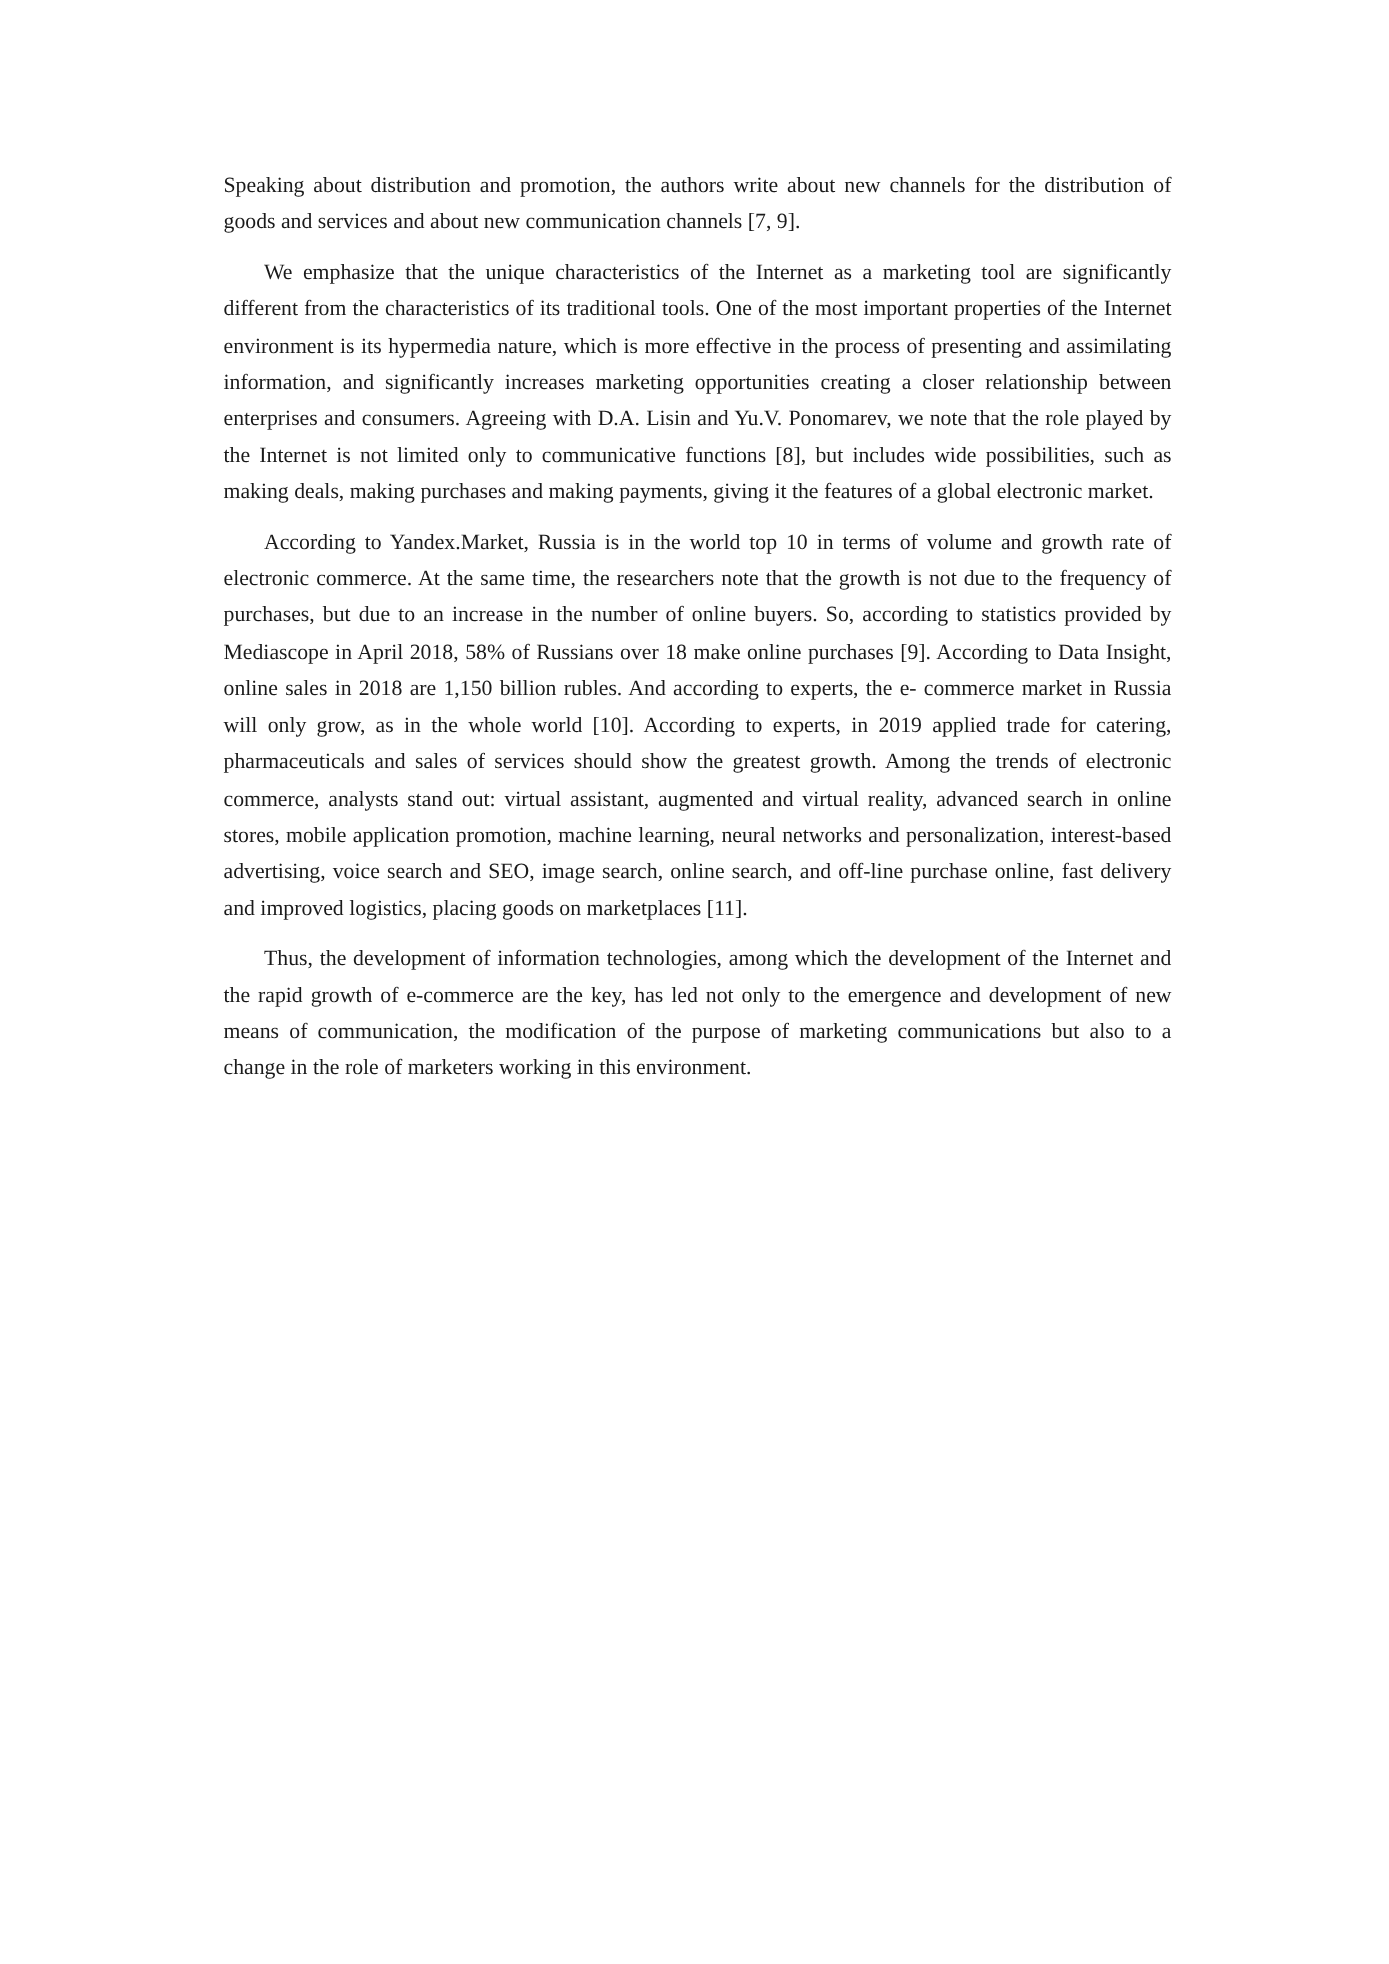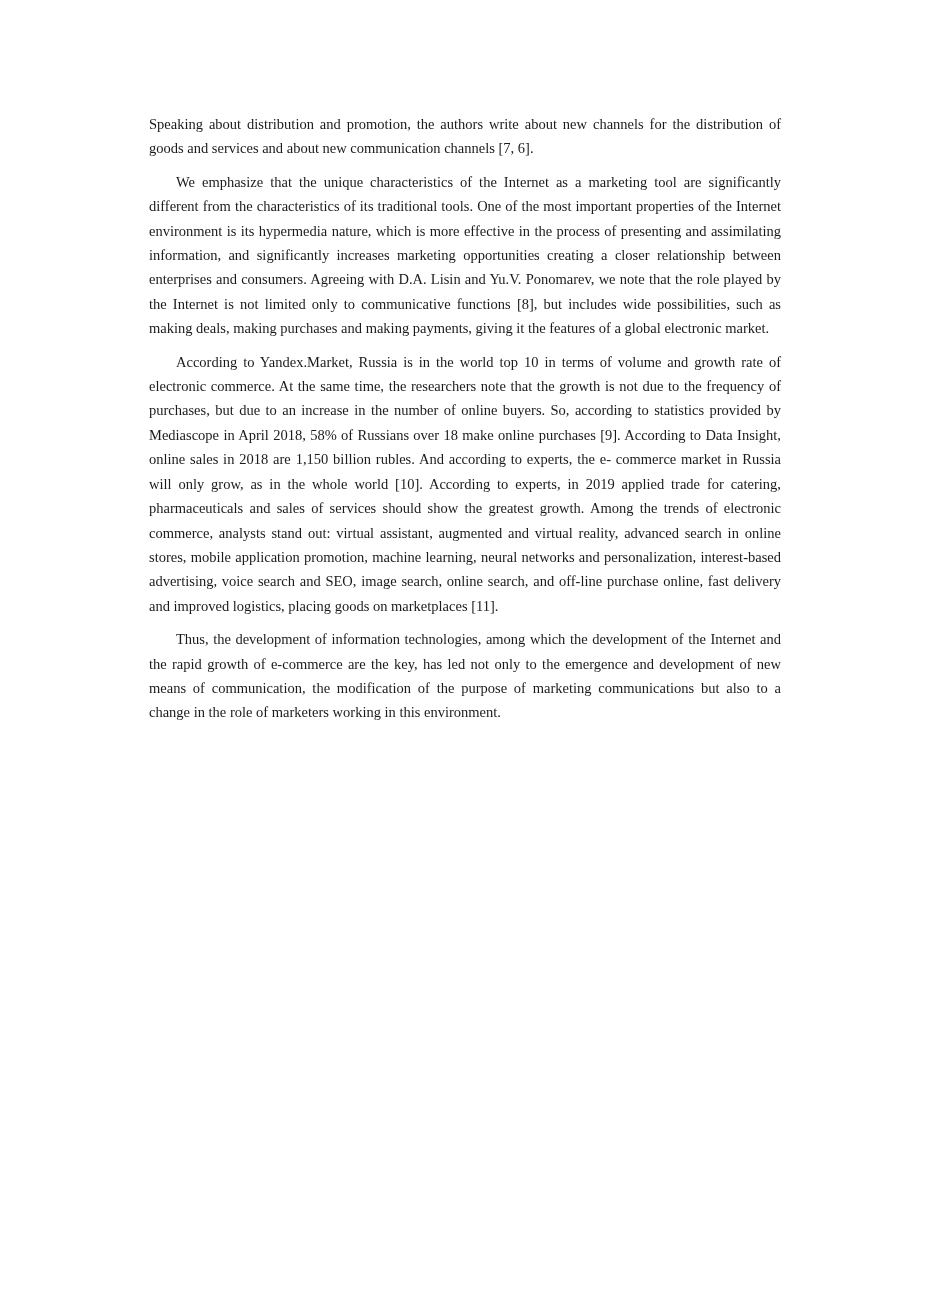--- a/index.html
+++ b/index.html
@@ -31,18 +31,18 @@
   }
   .content p.indent {
     text-indent: 27px;
   }
 </style>
 </head>
 <body>
 
 <div class="page">
   <div class="content">
-    <p>Speaking about distribution and promotion, the authors write about new channels for the distribution of goods and services and about new communication channels [7, 6].</p>
+    <p>Speaking about distribution and promotion, the authors write about new channels for the distribution of goods and services and about new communication channels [7, 9].</p>
     <p class="indent">We emphasize that the unique characteristics of the Internet as a marketing tool are significantly different from the characteristics of its traditional tools. One of the most important properties of the Internet environment is its hypermedia nature, which is more effective in the process of presenting and assimilating information, and significantly increases marketing opportunities creating a closer relationship between enterprises and consumers. Agreeing with D.A. Lisin and Yu.V. Ponomarev, we note that the role played by the Internet is not limited only to communicative functions [8], but includes wide possibilities, such as making deals, making purchases and making payments, giving it the features of a global electronic market.</p>
     <p class="indent">According to Yandex.Market, Russia is in the world top 10 in terms of volume and growth rate of electronic commerce. At the same time, the researchers note that the growth is not due to the frequency of purchases, but due to an increase in the number of online buyers. So, according to statistics provided by Mediascope in April 2018, 58% of Russians over 18 make online purchases [9]. According to Data Insight, online sales in 2018 are 1,150 billion rubles. And according to experts, the e- commerce market in Russia will only grow, as in the whole world [10]. According to experts, in 2019 applied trade for catering, pharmaceuticals and sales of services should show the greatest growth. Among the trends of electronic commerce, analysts stand out: virtual assistant, augmented and virtual reality, advanced search in online stores, mobile application promotion, machine learning, neural networks and personalization, interest-based advertising, voice search and SEO, image search, online search, and off-line purchase online, fast delivery and improved logistics, placing goods on marketplaces [11].</p>
     <p class="indent">Thus, the development of information technologies, among which the development of the Internet and the rapid growth of e-commerce are the key, has led not only to the emergence and development of new means of communication, the modification of the purpose of marketing communications but also to a change in the role of marketers working in this environment.</p>
   </div>
 </div>
 
 </body></html>

